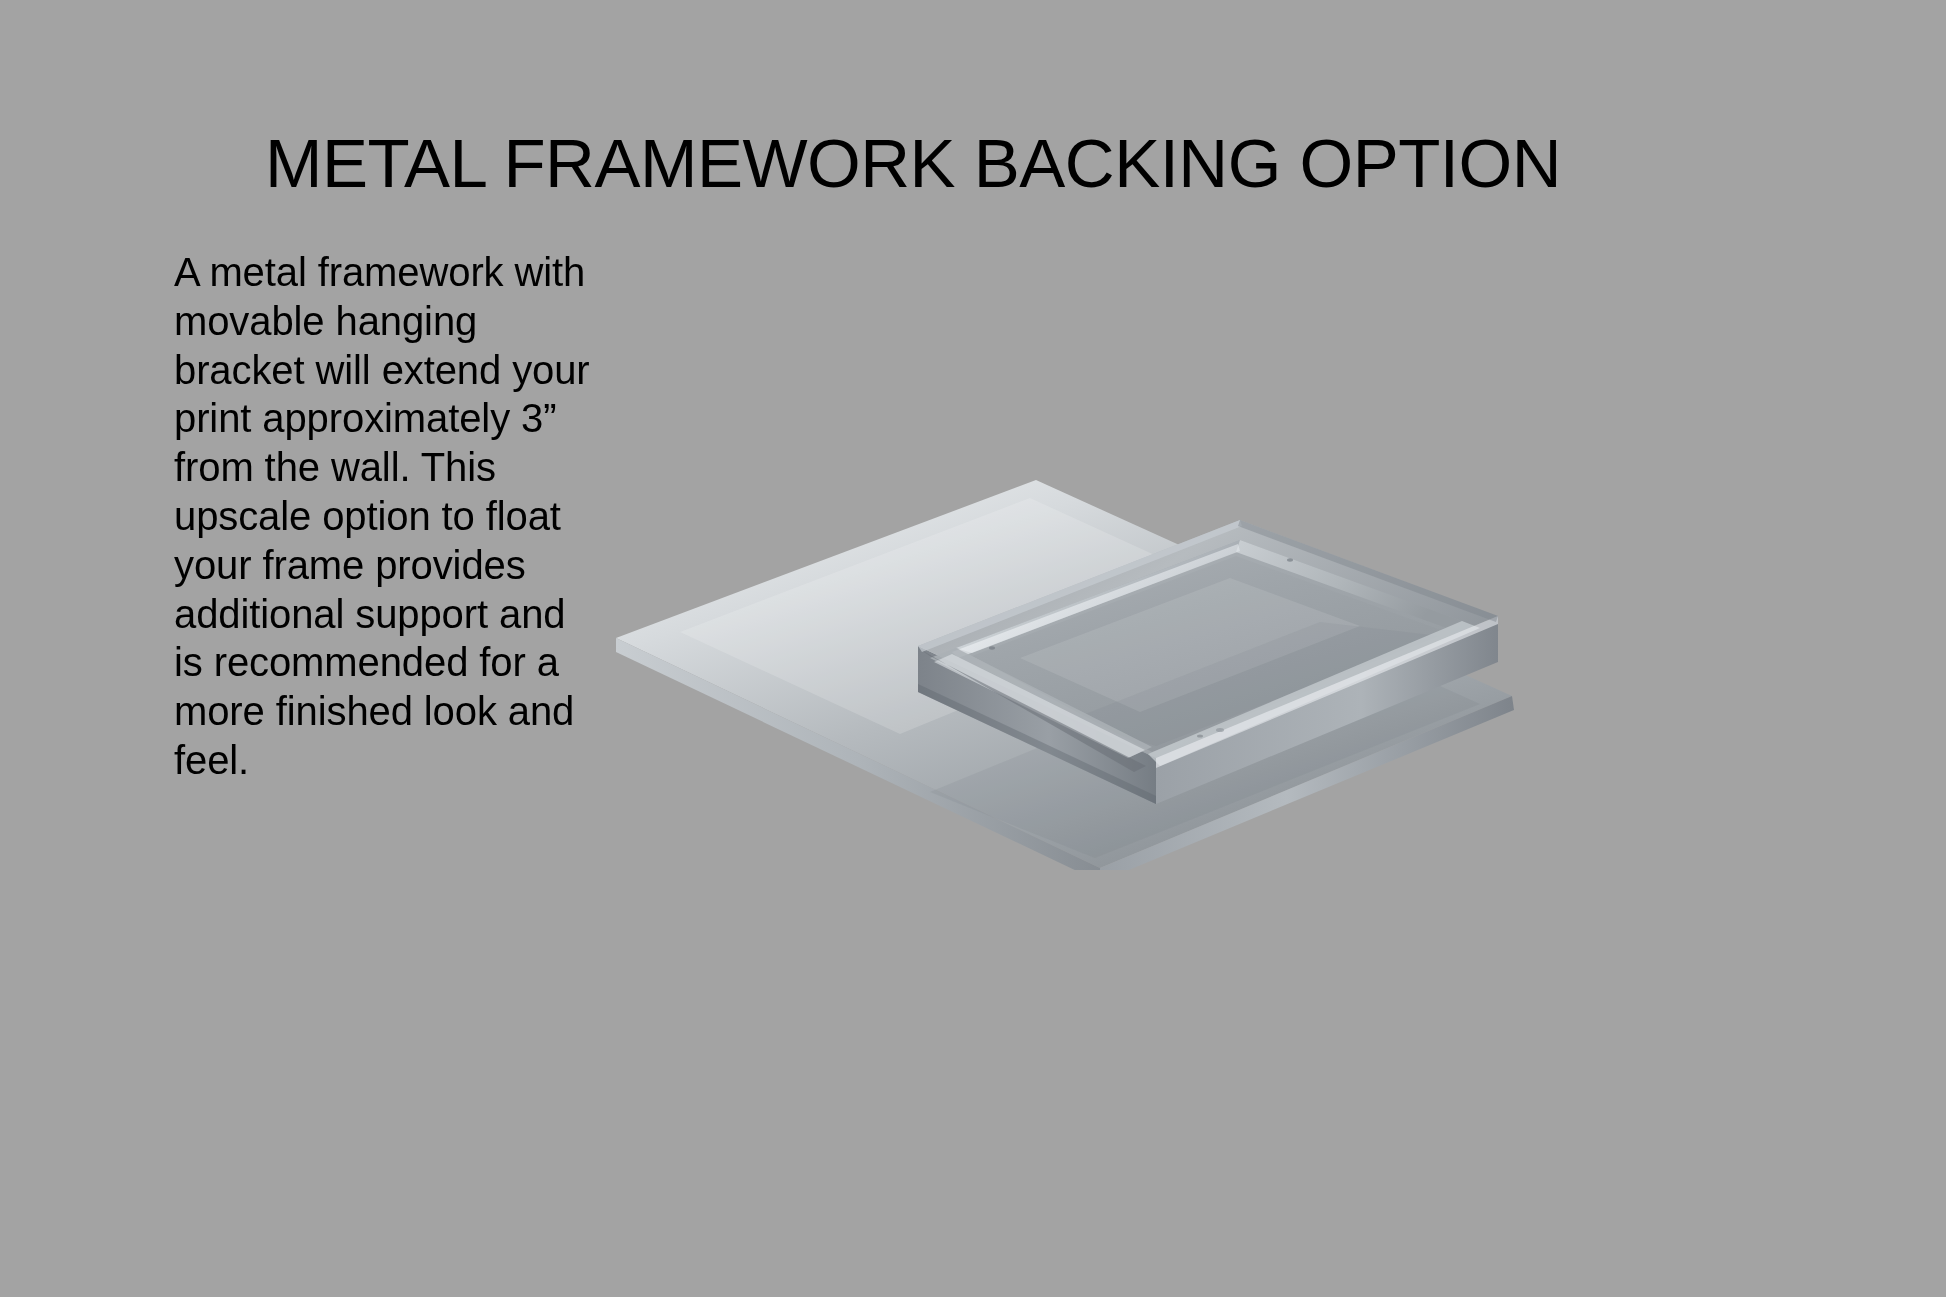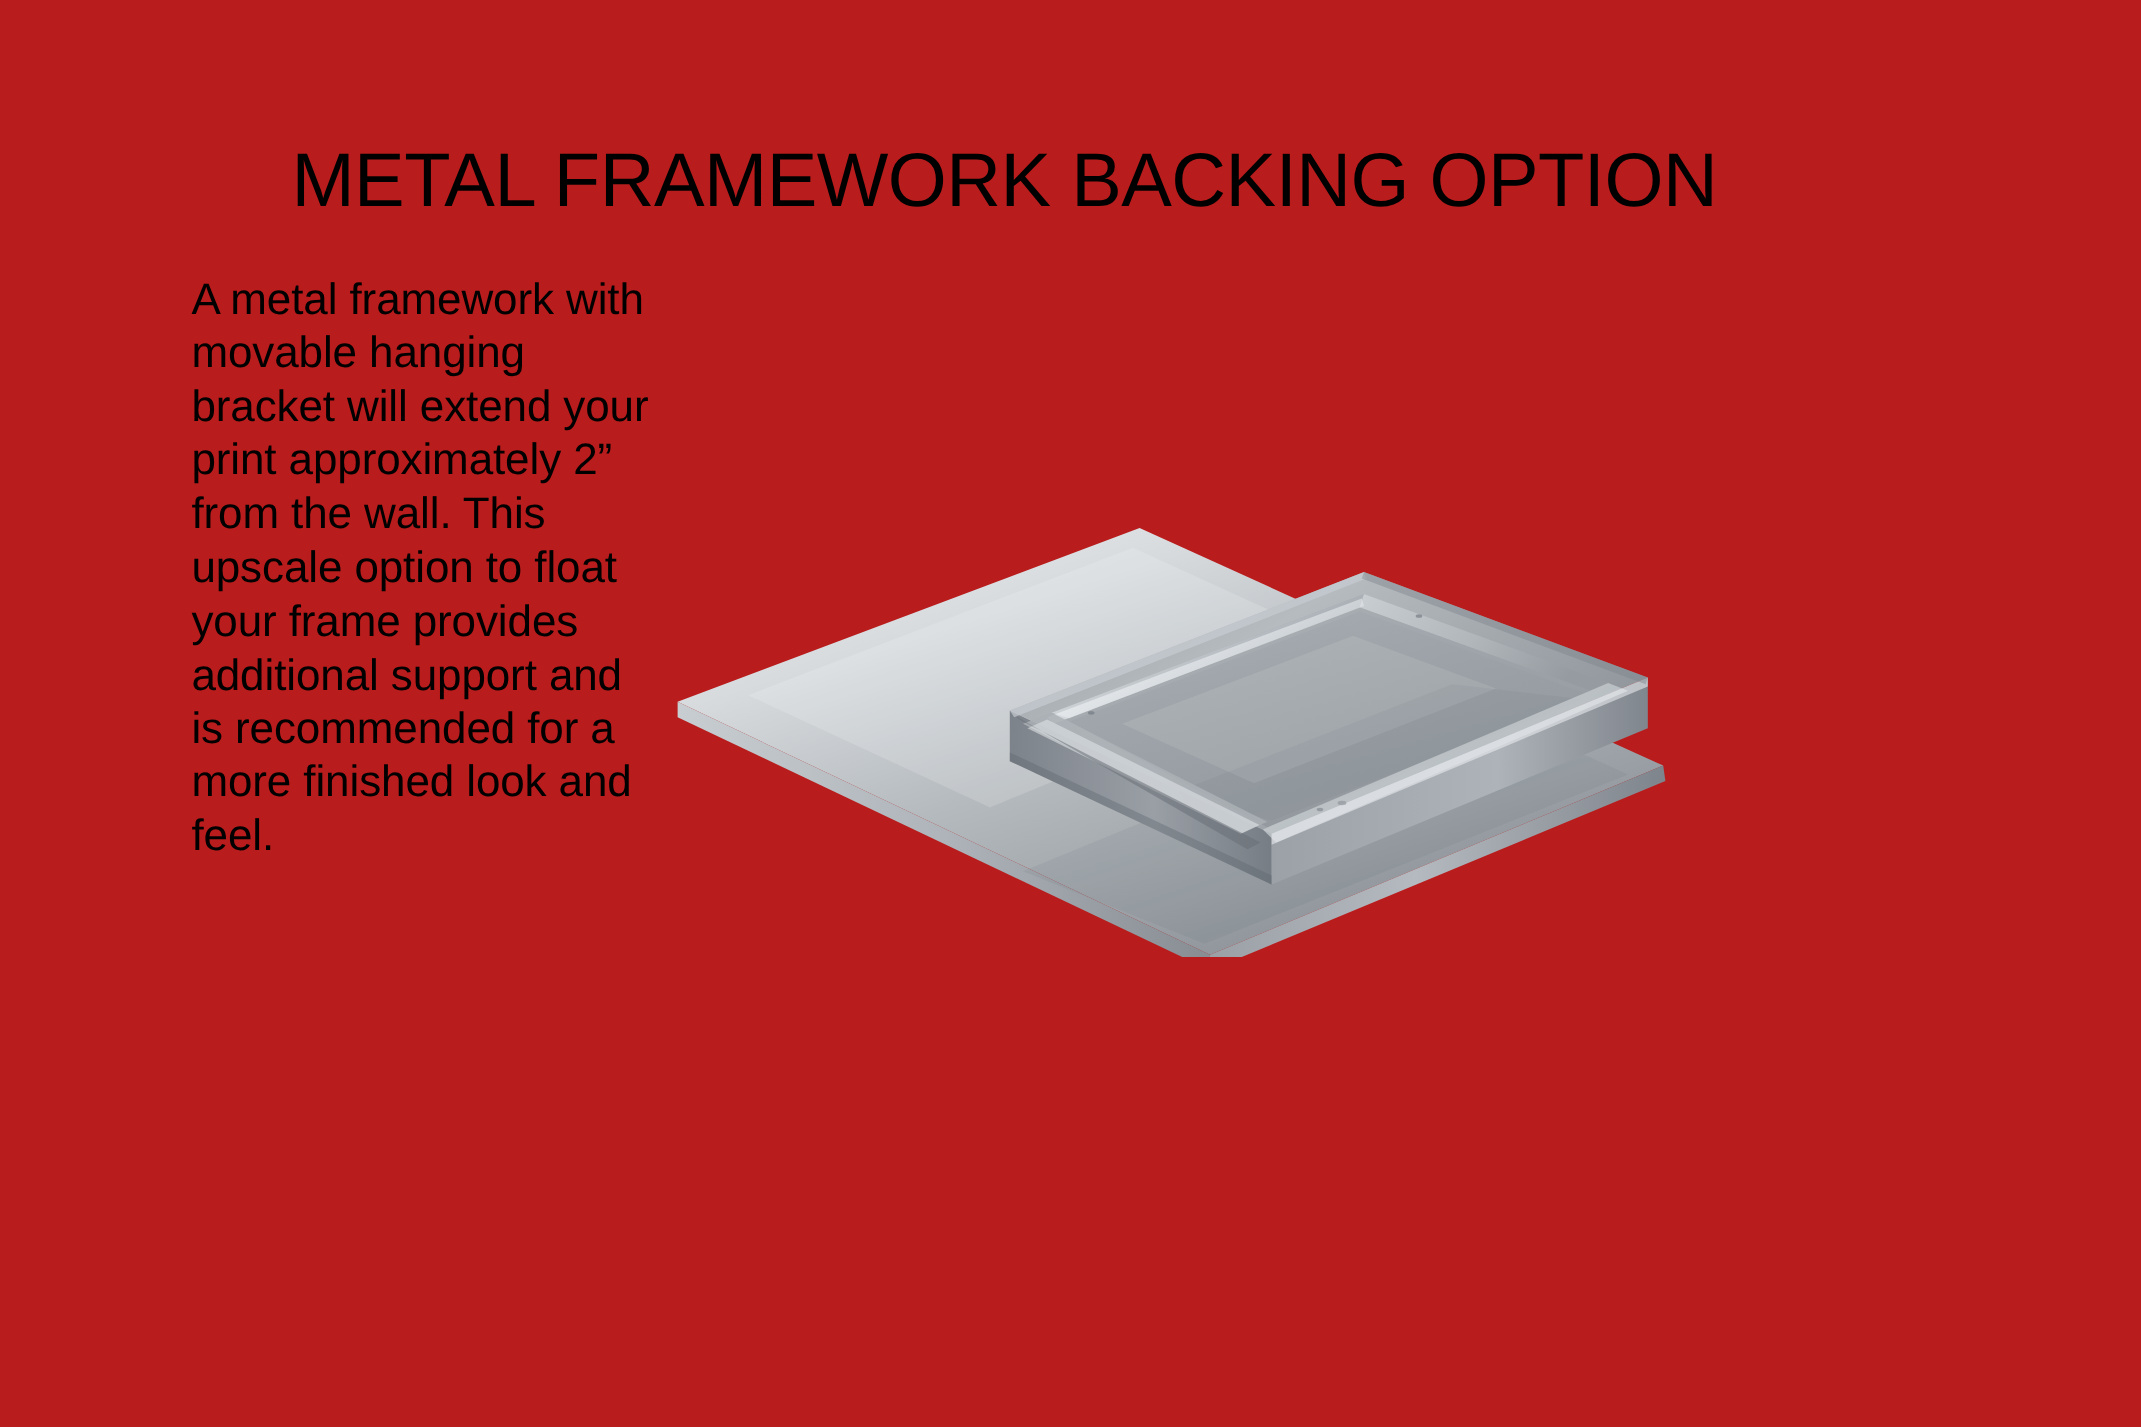--- a/index.html
+++ b/index.html
@@ -12,21 +12,21 @@
     height: 1297px;
     position: relative;
     overflow: hidden;
     font-family: "Liberation Sans", sans-serif;
     -webkit-font-smoothing: antialiased;
   }
 
   .slide {
     position: absolute;
     inset: 0;
-    background: #b91c1c;
+    background: #a3a3a3;
   }
 
   
   .slide-title {
     position: absolute;
     left: 0;
     top: 78px;
     width: 1946px;
     text-align: center;
     font-size: 69px;
@@ -67,21 +67,21 @@
     height: 100%;
   }
 </style>
 </head>
 <body>
 
 <div class="slide">
 
   <h1 class="slide-title">METAL FRAMEWORK BACKING OPTION</h1>
 
-  <div class="body-text">A metal framework with movable hanging bracket will extend your print approximately 2” from the wall. This upscale option to float your frame provides additional support and is recommended for a more finished look and feel.</div>
+  <div class="body-text">A metal framework with movable hanging bracket will extend your print approximately 3” from the wall. This upscale option to float your frame provides additional support and is recommended for a more finished look and feel.</div>
 
   <div class="product-figure">
     <svg viewBox="0 0 930 470" xmlns="http://www.w3.org/2000/svg" preserveAspectRatio="none">
       <defs>
         <linearGradient id="gPlateTop" x1="0" y1="0" x2="0.75" y2="1">
           <stop offset="0%" stop-color="#f2f4f5"></stop>
           <stop offset="28%" stop-color="#d6dadd"></stop>
           <stop offset="55%" stop-color="#b5babe"></stop>
           <stop offset="80%" stop-color="#9ba1a6"></stop>
           <stop offset="100%" stop-color="#878d92"></stop>

